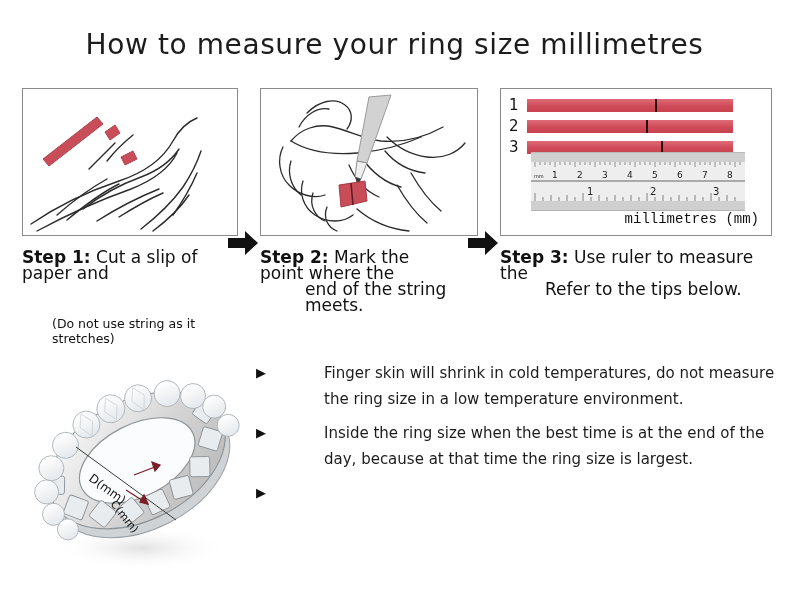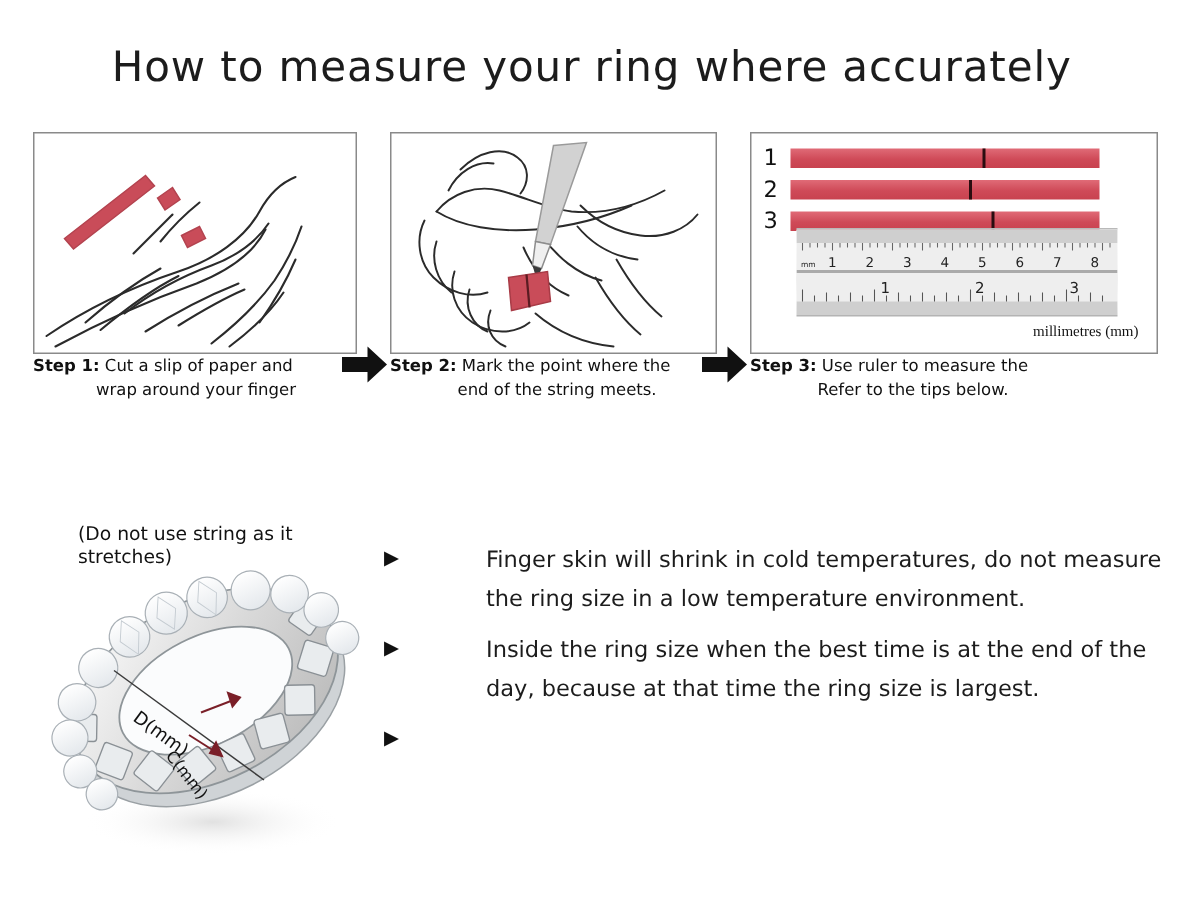--- a/index.html
+++ b/index.html
@@ -61,36 +61,37 @@
   .arrow {
     position: absolute;
     top: 142px;
     width: 30px;
     height: 26px;
   }
   .arrow.a1 { left: 228px; }
   .arrow.a2 { left: 468px; }
 
   .caption {
-    font-family: "DejaVu Sans", sans-serif;
-    font-size: 11px;
+    margin-top: 13px;
+    font-family: "DejaVu Sans", sans-serif;
+    font-size: 17px;
     line-height: 16px;
     color: #111;
   }
   .caption b { font-weight: bold; }
   .cap-ind { display: block; padding-left: 42px; }
   .cap-ind2 { display: block; padding-left: 45px; }
 
   .note {
     position: absolute;
     font-family: "DejaVu Sans", sans-serif;
     font-size: 12.5px;
     color: #111;
   }
-  .note.n1 { left: 30px; top: 228px; margin-top: 32px; }
+  .note.n1 { left: 30px; top: 228px; }
 
   
   .hand-svg { display: block; }
 
   
   .strips { position: absolute; left: 8px; top: 8px; }
   .strip-row {
     display: flex;
     align-items: center;
     height: 16px;
@@ -124,22 +125,22 @@
     width: 214px;
     height: 57px;
     background: linear-gradient(#e9e9e9, #f7f7f7 18%, #efefef 45%, #e2e2e2 58%, #f4f4f4 80%, #dcdcdc);
     border-top: 1px solid #b9b9b9;
     border-bottom: 1px solid #b4b4b4;
   }
   .ruler-label {
     position: absolute;
     right: 12px;
     bottom: 8px;
-    font-family: Liberation Serif, serif;
-    font-size: 10px;
+    font-family: Liberation Mono, monospace;
+    font-size: 14px;
     color: #111;
     text-align: center;
   }
 
   
   .ring-wrap {
     position: absolute;
     left: 26px;
     top: 352px;
     width: 226px;
@@ -173,21 +174,21 @@
     font-family: "DejaVu Sans", sans-serif;
     font-size: 15px;
     line-height: 26px;
     color: #1c1c1c;
     margin-left: 48px;
   }
 </style>
 </head>
 <body>
 
-<div class="page-title">How to measure your ring where accurately</div>
+<div class="page-title">How to measure your ring size millimetres</div>
 
 <div class="steps-row">
 
   <div class="step-col c1">
     <div class="panel p1">
       <svg class="hand-svg" width="214" height="146" viewBox="0 0 214 146">
         <g fill="none" stroke="#2b2b2b" stroke-width="1.4" stroke-linecap="round">
           <path d="M8 135 C 30 120, 60 104, 96 92 C 120 84, 140 70, 150 52 C 156 41, 164 33, 174 29"></path>
           <path d="M14 142 C 40 128, 74 112, 108 100 C 128 92, 146 80, 154 64"></path>
           <path d="M34 126 C 50 112, 66 100, 84 90"></path>
@@ -206,21 +207,20 @@
         </g>
         <g stroke="#b3434f" stroke-width="1" fill="#c94c59">
           <polygon points="82,43 92,36 97,44 87,51"></polygon>
           <polygon points="98,68 110,62 114,70 102,76"></polygon>
         </g>
       </svg>
     </div>
     <div class="caption">
       <b>Step 1:</b>
       <span>Cut a slip of paper and</span>
-      <span class="cap-ind">wrap around your finger</span>
     </div>
     <div class="note n1">(Do not use string as it stretches)</div>
   </div>
 
   <div class="arrow a1">
     <svg width="30" height="26" viewBox="0 0 30 26">
       <polygon points="0,8 17,8 17,1 30,13 17,25 17,18 0,18" fill="#111"></polygon>
     </svg>
   </div>
 

